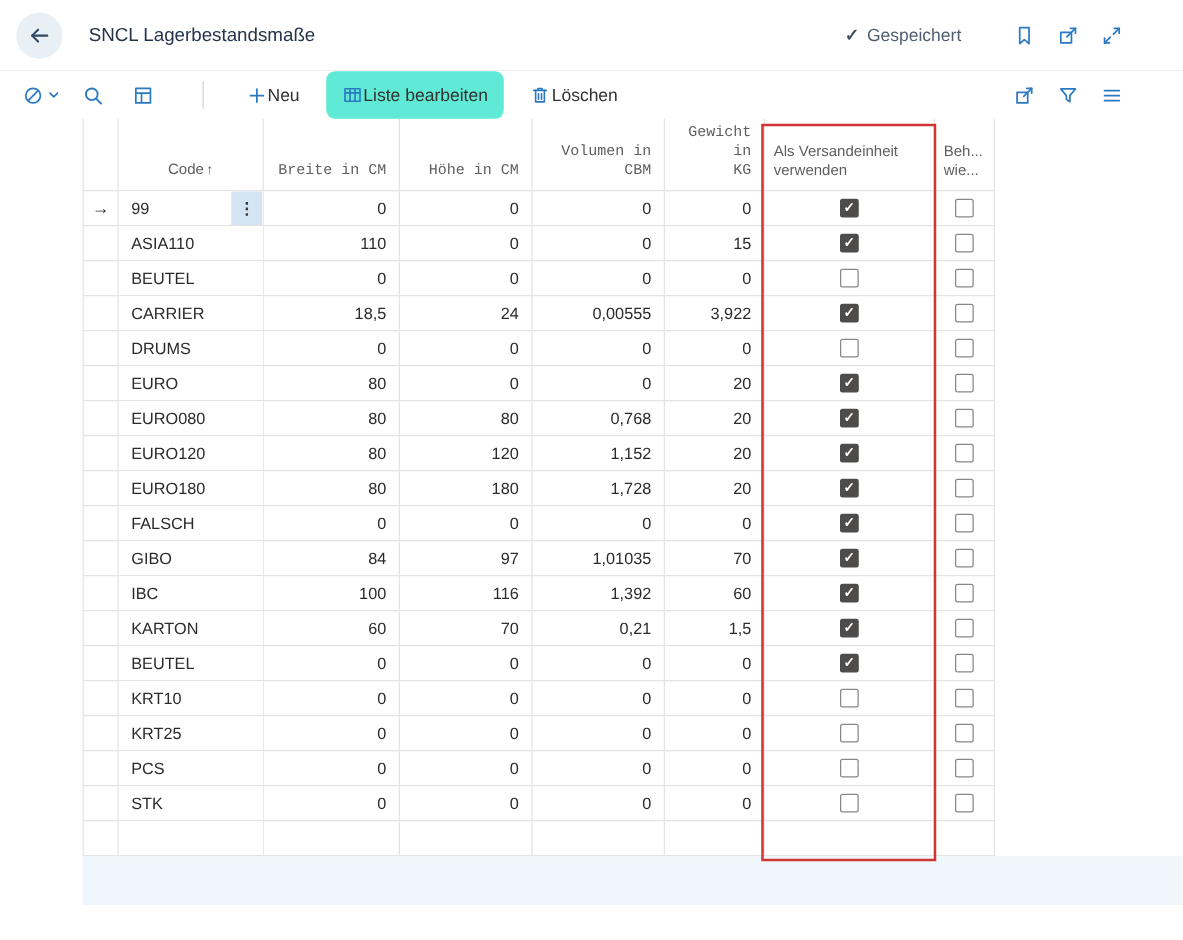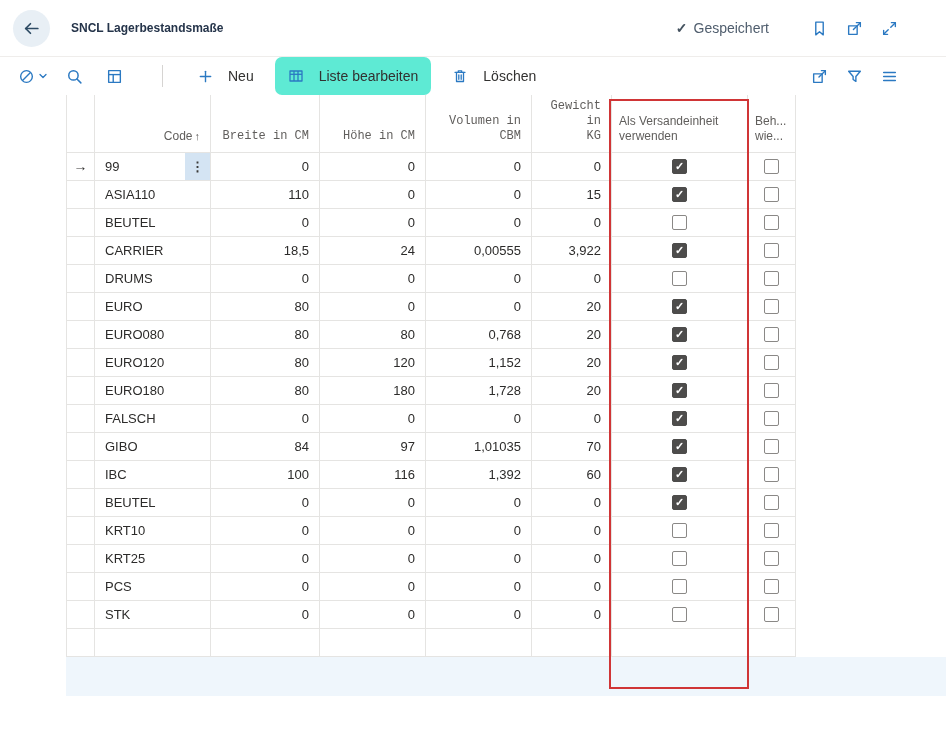--- a/index.html
+++ b/index.html
@@ -16,59 +16,59 @@
   .topbar {
     height:57px; display:flex; align-items:center;
     padding-left:13px; border-bottom:1px solid #efedeb; background:#fff;
   }
   .back-btn {
     width:37px; height:37px; border-radius:50%; background:#e8eff5;
     border:none; color:#2c4a63; display:flex; align-items:center; justify-content:center;
     cursor:pointer; flex:0 0 auto;
   }
   .page-title {
-    font-size:12px; font-weight:700; color:#25344a; margin-left:21px;
+    font-size:15px; font-weight:400; color:#25344a; margin-left:21px;
     flex:1 1 auto; white-space:nowrap; overflow:hidden;
   }
   .topbar-right { display:flex; align-items:center; gap:13px; padding-right:46px; }
   .saved { display:flex; align-items:center; gap:6px; color:#4f5d6d; font-size:14px; margin-right:26px; }
   .saved-check { font-size:14px; font-weight:700; color:#44525f; }
   .icon-btn {
     background:none; border:none; color:#2b79c2; width:22px; height:22px;
     display:flex; align-items:center; justify-content:center; cursor:pointer; padding:0;
   }
 
   
   .toolbar { height:38px; display:flex; align-items:center; padding-left:16px; background:#fff; }
   .tb-left { display:flex; align-items:center; flex:1 1 auto; gap:8px; }
   .tb-icon {
     min-width:32px; height:32px; background:none; border:none; color:#2b79c2;
     display:flex; align-items:center; justify-content:center; gap:3px; cursor:pointer; padding:0 2px;
   }
   .tb-divider { width:1px; height:22px; background:#d6d4d2; margin:0 14px 0 24px; }
   .tb-btn {
-    display:flex; align-items:center; gap:15px; height:38px; padding:0 13px;
+    display:flex; align-items:center; gap:1px; height:38px; padding:0 13px;
     background:none; border:none; font-size:14px; color:#323130;
     font-family:inherit; cursor:pointer; white-space:nowrap;
   }
   .tb-btn.selected { background:#5eead4;border-radius:7px; }
   .tb-ic { color:#2b79c2; display:flex; align-items:center; }
   .tb-right { display:flex; align-items:center; gap:13px; padding-right:46px; }
 
   
   .grid-wrap { margin-left:66px; width:729px; }
   table { border-collapse:collapse; table-layout:fixed; width:729px; border-left:1px solid #e5e4e2; }
   th, td { border-right:1px solid #e5e4e2; border-bottom:1px solid #e5e4e2; }
   thead th {
     height:57px; vertical-align:bottom; font-weight:400; color:#605e5c;
     font-size:12px; line-height:15px; padding:0 10px 8px 10px; background:#fff;
   }
   th.num-h { text-align:right;font-family:Liberation Mono, monospace; }
   th.left-h { text-align:left; padding-left:7px; overflow:hidden; white-space:nowrap; }
-  th.code-h { text-align:right; }
+  th.code-h { text-align:center; }
   .sort-ind { font-size:11px; margin-left:2px; }
   td { height:28px; font-size:13px; color:#2c2b2a; padding:0 10px; background:#fff; }
   td.num { text-align:right; }
   td.sel { padding:0; text-align:center; font-size:14px; color:#323130; }
   td.code { position:relative; padding-right:26px; overflow:hidden; white-space:nowrap; }
   .row-menu {
     position:absolute; top:0; right:0; bottom:0; width:25px; background:#d4e4f3;
     display:flex; align-items:center; justify-content:center;
     font-size:13px; font-weight:700; color:#3b3a39; cursor:pointer; letter-spacing:0;
   }
@@ -376,20 +376,30 @@
             <td class="code"><span>IBC</span></td>
             <td class="num">100</td>
             <td class="num">116</td>
             <td class="num">1,392</td>
             <td class="num">60</td>
             <td class="chk"><span class="checkbox checked"></span></td>
             <td class="chk"><span class="checkbox"></span></td>
           </tr>
           <tr class="row">
             <td class="sel"></td>
+            <td class="code"><span>KARTON</span></td>
+            <td class="num">60</td>
+            <td class="num">70</td>
+            <td class="num">0,21</td>
+            <td class="num">1,5</td>
+            <td class="chk"><span class="checkbox checked"></span></td>
+            <td class="chk"><span class="checkbox"></span></td>
+          </tr>
+          <tr class="row">
+            <td class="sel"></td>
             <td class="code"><span>BEUTEL</span></td>
             <td class="num">0</td>
             <td class="num">0</td>
             <td class="num">0</td>
             <td class="num">0</td>
             <td class="chk"><span class="checkbox checked"></span></td>
             <td class="chk"><span class="checkbox"></span></td>
           </tr>
           <tr class="row">
             <td class="sel"></td>

